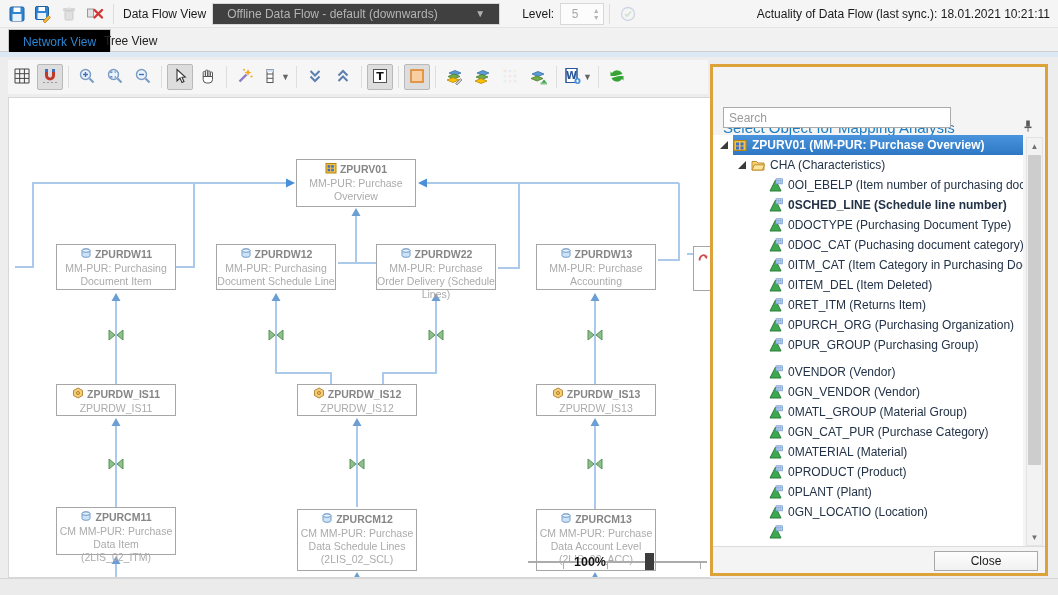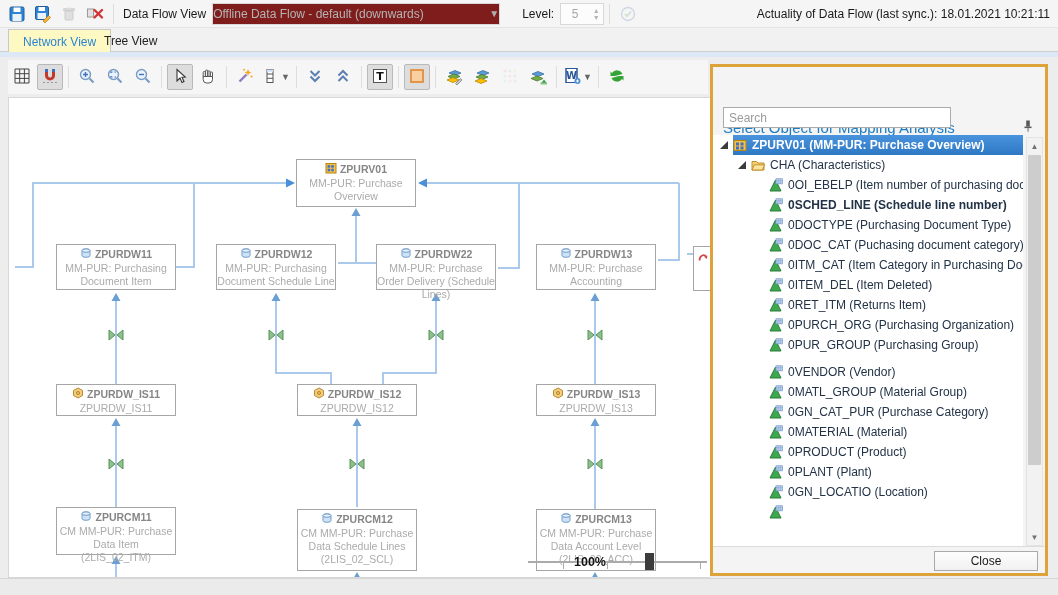--- a/index.html
+++ b/index.html
@@ -8,36 +8,36 @@
   body { position:relative; font-size:12px; color:#222; }
 
   
   #toolbar-top { position:absolute; left:0; top:0; width:1058px; height:28px;
     background:#f5f5f5; border-bottom:1px solid #e4e4e4; display:flex; align-items:center; }
   .tbtn { width:26px; height:24px; display:flex; align-items:center; justify-content:center;
     border:1px solid transparent; border-radius:2px; flex:0 0 auto; }
   .tbtn.disabled { opacity:.45; }
   .vsep { width:1px; height:20px; background:#dcdcdc; margin:0 5px; flex:0 0 auto; }
   .tlabel { margin:0 6px 0 4px; color:#1a1a1a; white-space:nowrap; }
-  .combo { width:288px; height:22px; border:1px solid #d8d8d8; background:#7f1d1d;
-    display:flex; align-items:center; padding:0 0; color:#b4b4b4; }
+  .combo { width:288px; height:22px; border:1px solid #d8d8d8; background:#404040;
+    display:flex; align-items:center; padding:0 14px; color:#b4b4b4; }
   .combo .caret { margin-left:auto; color:#b0b0b0; font-size:10px; }
   .spin { width:44px; height:22px; border:1px solid #d8d8d8; background:#fcfcfc;
     display:flex; align-items:center; }
   .spin .val { flex:1; text-align:center; color:#a8a8a8; }
   .spin .arrows { width:14px; display:flex; flex-direction:column; align-items:center;
     color:#b5b5b5; font-size:7px; line-height:7px; }
   #actuality { position:absolute; right:8px; top:7px; color:#1a1a1a; }
 
   
   #tabstrip { position:absolute; left:0; top:28px; width:1058px; height:24px;
     background:#f1f1f1; border-bottom:1px solid #cfcfcf; }
   .tab { position:absolute; top:2px; height:22px; display:flex; align-items:center;
     justify-content:center; padding:0 14px; }
-  .tab.active { background:#fef9c3; border:1px solid #c8c8c8; border-bottom:none;
+  .tab.active { background:#000000; border:1px solid #c8c8c8; border-bottom:none;
     color:#2b85d2; top:1px; height:24px; }
   #tab-accent { position:absolute; left:0; top:52px; width:1058px; height:5px;
     background:#dce8f6; }
 
   
   #toolbar-diagram { position:absolute; left:8px; top:60px; width:700px; height:34px;
     display:flex; align-items:center; background:#f6f6f6; }
   .dbtn { min-width:26px; height:26px; display:flex; align-items:center; justify-content:center;
     border:1px solid transparent; border-radius:2px; margin:0 1px; flex:0 0 auto; }
   .dbtn.pressed { background:#dddddd; border-color:#b9b9b9; }
@@ -677,20 +677,31 @@
       </div>
       <div class="trow" style="padding-left: 42px;">
         <span class="exp"></span>
         <span style="display:flex;">
           <svg width="14" height="14" viewBox="0 0 14 14">
             <polygon points="6.5,2 12,13 1,13" fill="#3da84f" stroke="#2a7d39"></polygon>
             <rect x="7" y="0.8" width="6.3" height="5" fill="#e8f0fb" stroke="#6d96cc" stroke-width=".8"></rect>
             <path d="M7,2.4 h6.3 M7,4 h6.3 M9.1,0.8 v5 M11.2,0.8 v5" stroke="#6d96cc" stroke-width=".6"></path>
           </svg>
         </span>
+        <span class="lbl">0GN_VENDOR (Vendor)</span>
+      </div>
+      <div class="trow" style="padding-left: 42px;">
+        <span class="exp"></span>
+        <span style="display:flex;">
+          <svg width="14" height="14" viewBox="0 0 14 14">
+            <polygon points="6.5,2 12,13 1,13" fill="#3da84f" stroke="#2a7d39"></polygon>
+            <rect x="7" y="0.8" width="6.3" height="5" fill="#e8f0fb" stroke="#6d96cc" stroke-width=".8"></rect>
+            <path d="M7,2.4 h6.3 M7,4 h6.3 M9.1,0.8 v5 M11.2,0.8 v5" stroke="#6d96cc" stroke-width=".6"></path>
+          </svg>
+        </span>
         <span class="lbl">0MATL_GROUP (Material Group)</span>
       </div>
       <div class="trow" style="padding-left: 42px;">
         <span class="exp"></span>
         <span style="display:flex;">
           <svg width="14" height="14" viewBox="0 0 14 14">
             <polygon points="6.5,2 12,13 1,13" fill="#3da84f" stroke="#2a7d39"></polygon>
             <rect x="7" y="0.8" width="6.3" height="5" fill="#e8f0fb" stroke="#6d96cc" stroke-width=".8"></rect>
             <path d="M7,2.4 h6.3 M7,4 h6.3 M9.1,0.8 v5 M11.2,0.8 v5" stroke="#6d96cc" stroke-width=".6"></path>
           </svg>

